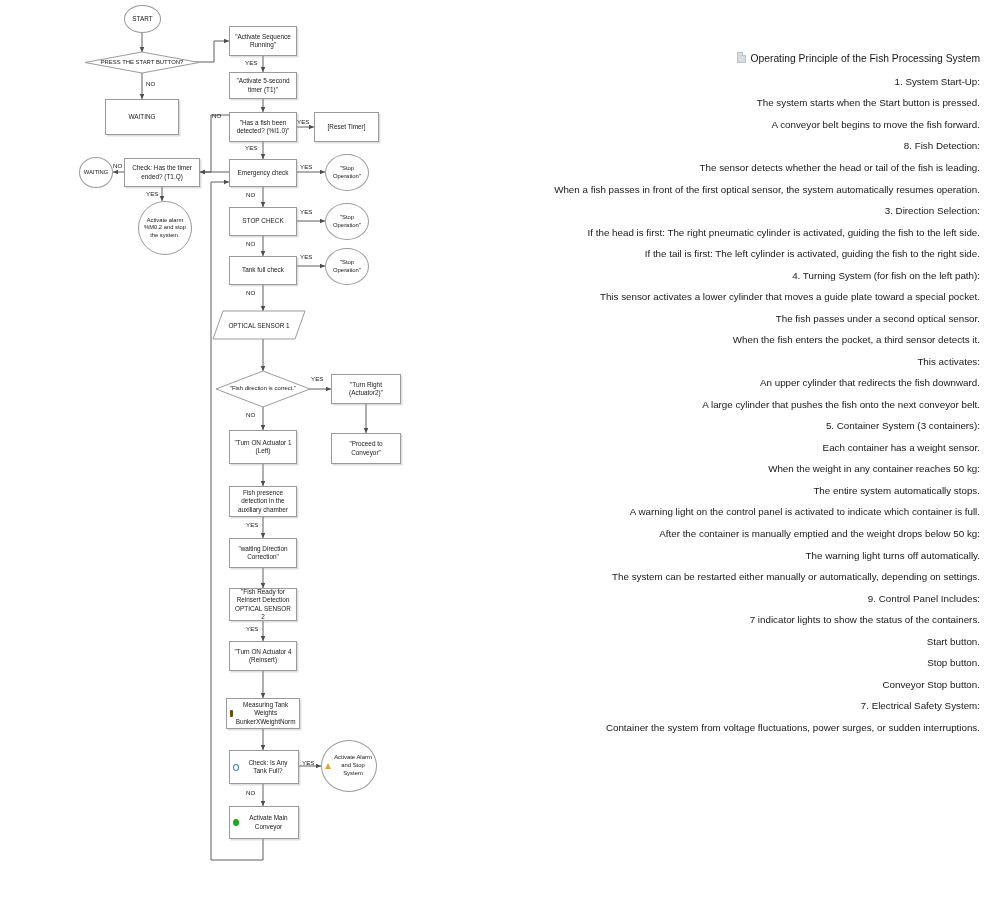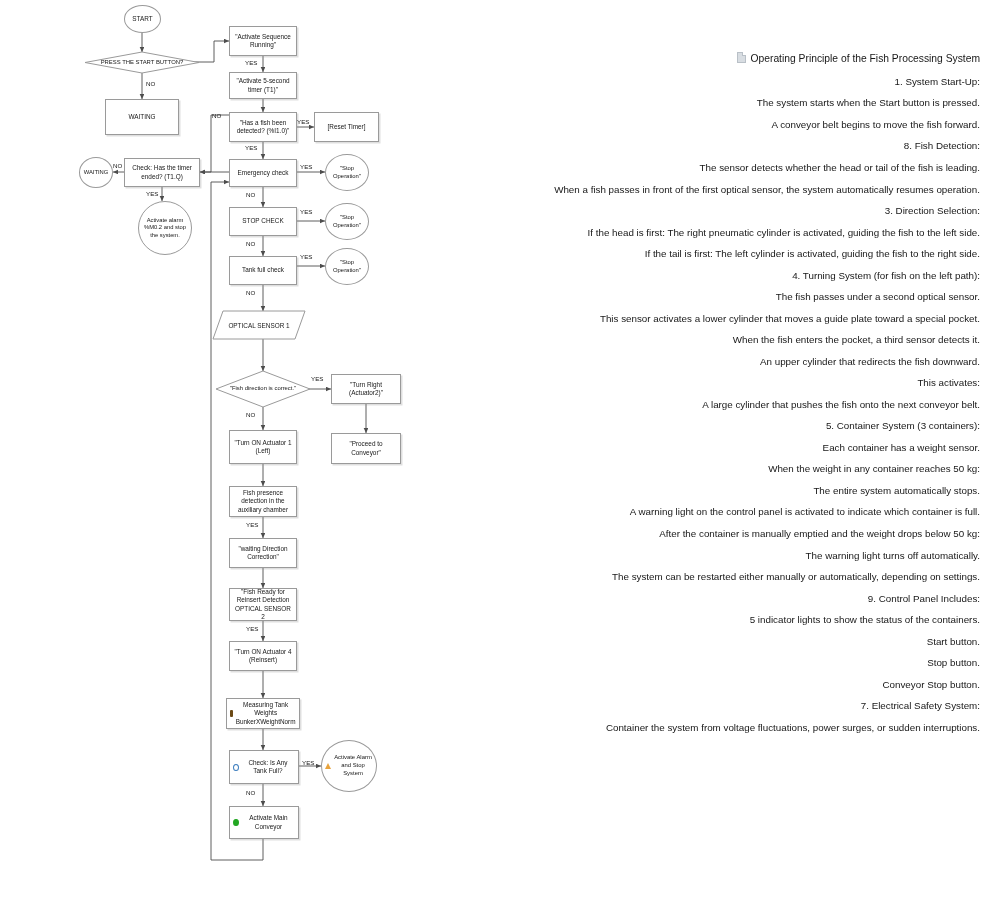--- a/index.html
+++ b/index.html
@@ -372,35 +372,35 @@
       <div class="tline">1. System Start-Up:</div>
       <div class="tline">The system starts when the Start button is pressed.</div>
       <div class="tline">A conveyor belt begins to move the fish forward.</div>
       <div class="tline">8. Fish Detection:</div>
       <div class="tline">The sensor detects whether the head or tail of the fish is leading.</div>
       <div class="tline">When a fish passes in front of the first optical sensor, the system automatically resumes operation.</div>
       <div class="tline">3. Direction Selection:</div>
       <div class="tline">If the head is first: The right pneumatic cylinder is activated, guiding the fish to the left side.</div>
       <div class="tline">If the tail is first: The left cylinder is activated, guiding the fish to the right side.</div>
       <div class="tline">4. Turning System (for fish on the left path):</div>
+      <div class="tline">This sensor activates a lower cylinder that moves a guide plate toward a special pocket.</div>
       <div class="tline">The fish passes under a second optical sensor.</div>
-      <div class="tline">This sensor activates a lower cylinder that moves a guide plate toward a special pocket.</div>
       <div class="tline">When the fish enters the pocket, a third sensor detects it.</div>
+      <div class="tline">This activates:</div>
       <div class="tline">An upper cylinder that redirects the fish downward.</div>
-      <div class="tline">This activates:</div>
       <div class="tline">A large cylinder that pushes the fish onto the next conveyor belt.</div>
       <div class="tline">5. Container System (3 containers):</div>
       <div class="tline">Each container has a weight sensor.</div>
       <div class="tline">When the weight in any container reaches 50 kg:</div>
       <div class="tline">The entire system automatically stops.</div>
       <div class="tline">A warning light on the control panel is activated to indicate which container is full.</div>
       <div class="tline">After the container is manually emptied and the weight drops below 50 kg:</div>
       <div class="tline">The warning light turns off automatically.</div>
       <div class="tline">The system can be restarted either manually or automatically, depending on settings.</div>
       <div class="tline">9. Control Panel Includes:</div>
-      <div class="tline">5 indicator lights to show the status of the containers.</div>
+      <div class="tline">7 indicator lights to show the status of the containers.</div>
       <div class="tline">Start button.</div>
       <div class="tline">Stop button.</div>
       <div class="tline">Conveyor Stop button.</div>
       <div class="tline">7. Electrical Safety System:</div>
       <div class="tline">Container the system from voltage fluctuations, power surges, or sudden interruptions.</div>
     </div>
 </div>
 
 </body></html>

